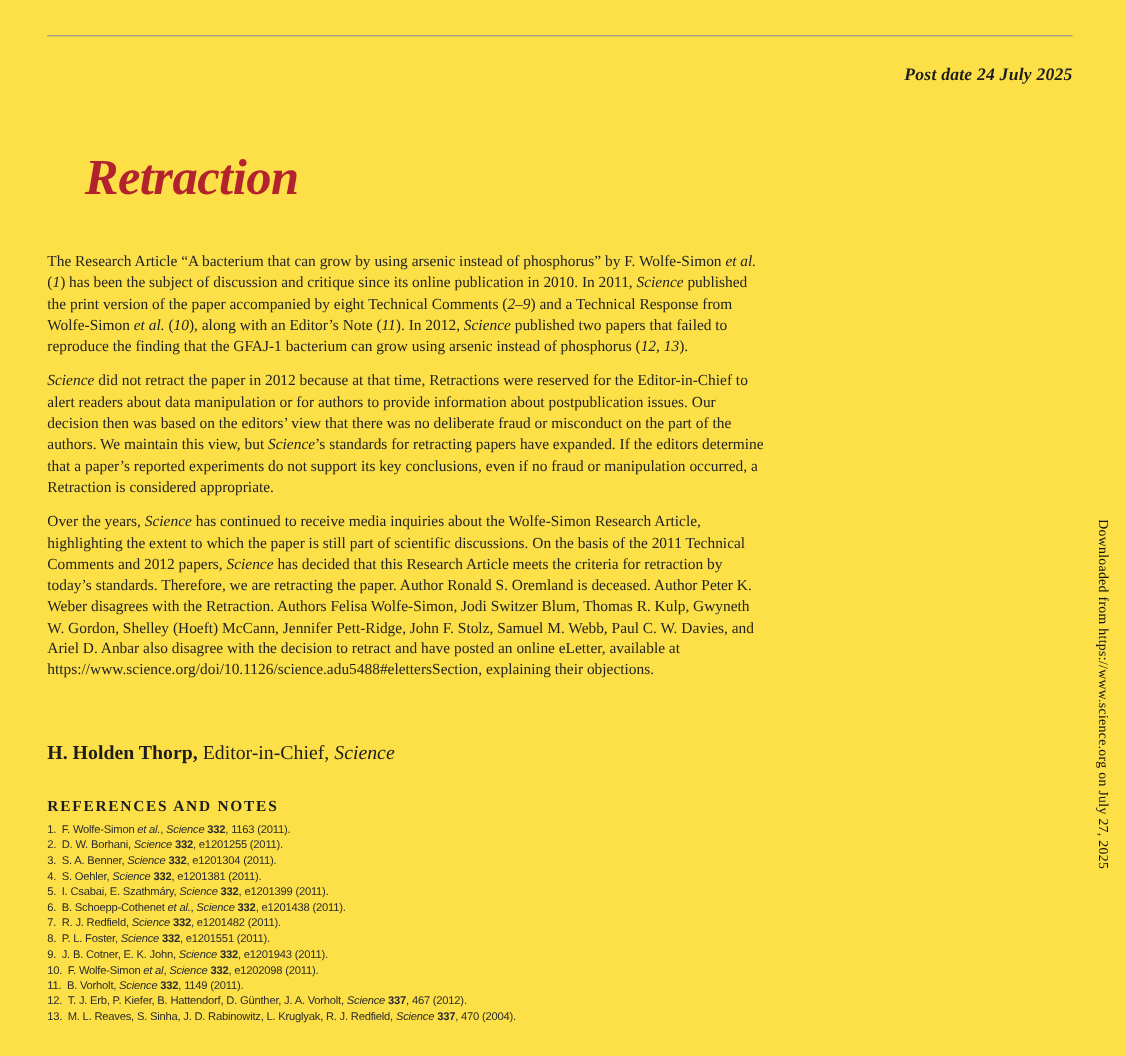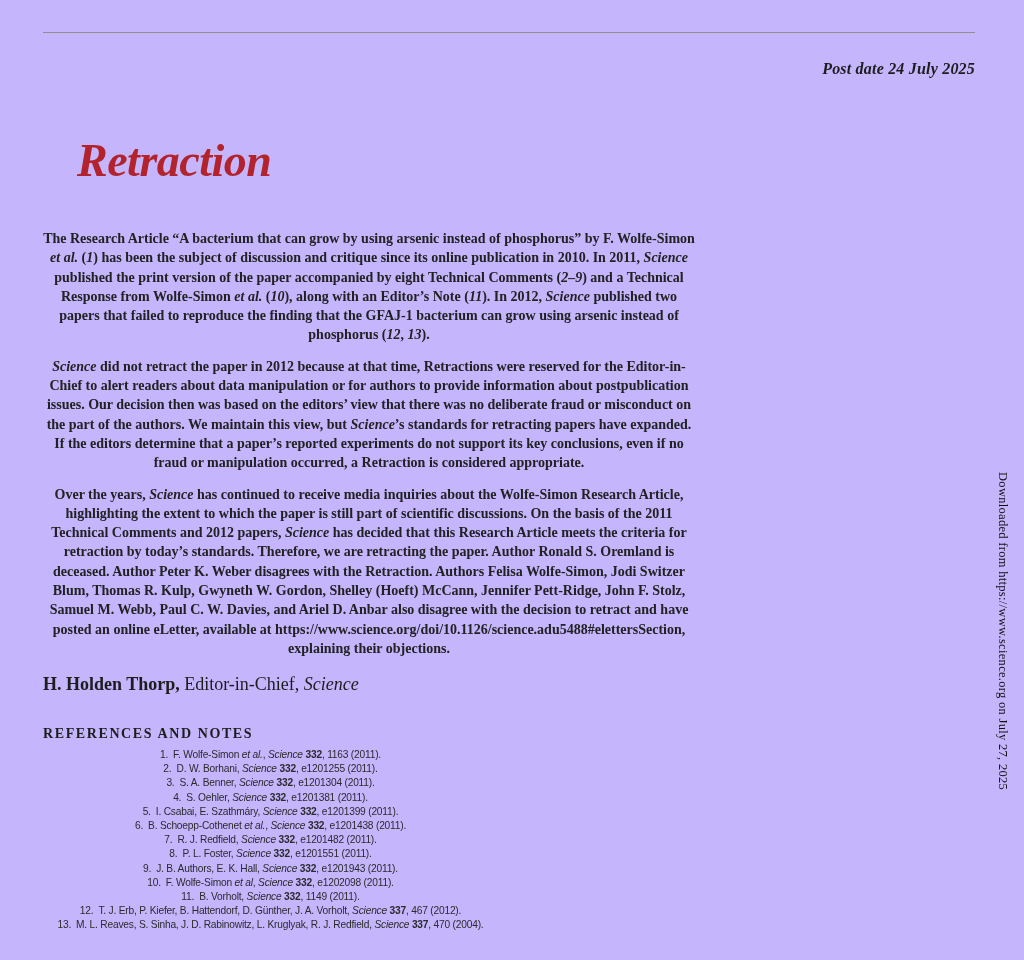--- a/index.html
+++ b/index.html
@@ -1,24 +1,23 @@
 <!DOCTYPE html>
 <html><head>
 <meta charset="utf-8">
 <style>
   html, body { margin: 0; padding: 0; background: #ffffff; }
   .page {
     position: relative;
     width: 1024px;
     height: 960px;
-    background: #c4b5fd;
+    background: #fde047;
     font-family: "Liberation Serif", serif;
     color: #222222;
     overflow: hidden;
-    text-align: center;
   }
   .top-rule {
     position: absolute;
     left: 43px; top: 32px;
     width: 932px; height: 1px;
     background: #8f8f8f;
   }
   .post-date {
     position: absolute;
     top: 60px; right: 49px;
@@ -38,21 +37,20 @@
     letter-spacing: -0.5px;
     color: #b2232d;
   }
   .content {
     position: absolute;
     left: 43px; top: 229px;
     width: 652px;
     font-size: 14px;
     line-height: 19.3px;
     color: #222222;
-    font-weight: bold;
   }
   .para { margin: 0 0 12px 0; }
   .it { font-style: italic; }
   .bd { font-weight: 700; }
   .signature {
     position: absolute;
     left: 43px; top: 674px;
     margin: 0;
     font-size: 18px;
     color: #1d1d1d;
@@ -111,21 +109,21 @@
 
   <div class="refs-list" id="refs-list">
       <div class="ref"><span class="ref-num">1.</span><span><span>F. Wolfe-Simon </span><span class="it">et al.</span><span>, </span><span class="it">Science</span><span> </span><span class="bd">332</span><span>, 1163 (2011).</span></span></div>
       <div class="ref"><span class="ref-num">2.</span><span><span>D. W. Borhani, </span><span class="it">Science</span><span> </span><span class="bd">332</span><span>, e1201255 (2011).</span></span></div>
       <div class="ref"><span class="ref-num">3.</span><span><span>S. A. Benner, </span><span class="it">Science</span><span> </span><span class="bd">332</span><span>, e1201304 (2011).</span></span></div>
       <div class="ref"><span class="ref-num">4.</span><span><span>S. Oehler, </span><span class="it">Science</span><span> </span><span class="bd">332</span><span>, e1201381 (2011).</span></span></div>
       <div class="ref"><span class="ref-num">5.</span><span><span>I. Csabai, E. Szathmáry, </span><span class="it">Science</span><span> </span><span class="bd">332</span><span>, e1201399 (2011).</span></span></div>
       <div class="ref"><span class="ref-num">6.</span><span><span>B. Schoepp-Cothenet </span><span class="it">et al.</span><span>, </span><span class="it">Science</span><span> </span><span class="bd">332</span><span>, e1201438 (2011).</span></span></div>
       <div class="ref"><span class="ref-num">7.</span><span><span>R. J. Redfield, </span><span class="it">Science</span><span> </span><span class="bd">332</span><span>, e1201482 (2011).</span></span></div>
       <div class="ref"><span class="ref-num">8.</span><span><span>P. L. Foster, </span><span class="it">Science</span><span> </span><span class="bd">332</span><span>, e1201551 (2011).</span></span></div>
-      <div class="ref"><span class="ref-num">9.</span><span><span>J. B. Authors, E. K. Hall, </span><span class="it">Science</span><span> </span><span class="bd">332</span><span>, e1201943 (2011).</span></span></div>
+      <div class="ref"><span class="ref-num">9.</span><span><span>J. B. Cotner, E. K. John, </span><span class="it">Science</span><span> </span><span class="bd">332</span><span>, e1201943 (2011).</span></span></div>
       <div class="ref"><span class="ref-num">10.</span><span><span>F. Wolfe-Simon </span><span class="it">et al</span><span>, </span><span class="it">Science</span><span> </span><span class="bd">332</span><span>, e1202098 (2011).</span></span></div>
       <div class="ref"><span class="ref-num">11.</span><span><span>B. Vorholt, </span><span class="it">Science</span><span> </span><span class="bd">332</span><span>, 1149 (2011).</span></span></div>
       <div class="ref"><span class="ref-num">12.</span><span><span>T. J. Erb, P. Kiefer, B. Hattendorf, D. Günther, J. A. Vorholt, </span><span class="it">Science</span><span> </span><span class="bd">337</span><span>, 467 (2012).</span></span></div>
       <div class="ref"><span class="ref-num">13.</span><span><span>M. L. Reaves, S. Sinha, J. D. Rabinowitz, L. Kruglyak, R. J. Redfield, </span><span class="it">Science</span><span> </span><span class="bd">337</span><span>, 470 (2004).</span></span></div>
     </div>
 
   <div class="sidebar-text">Downloaded from https://www.science.org on July 27, 2025</div>
 
 </div>
 

